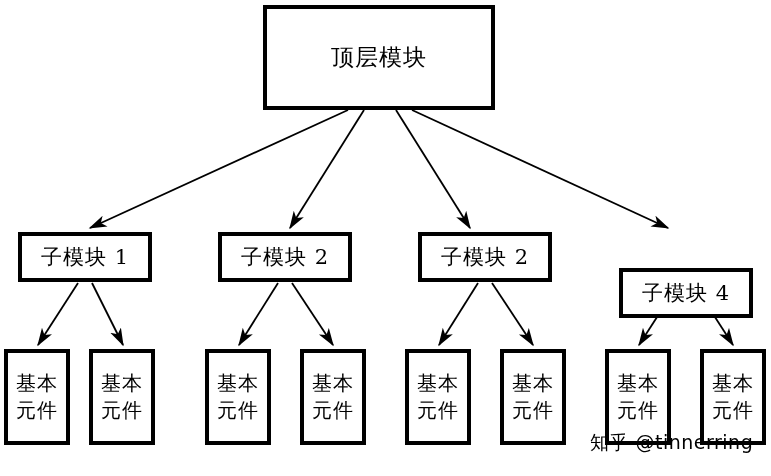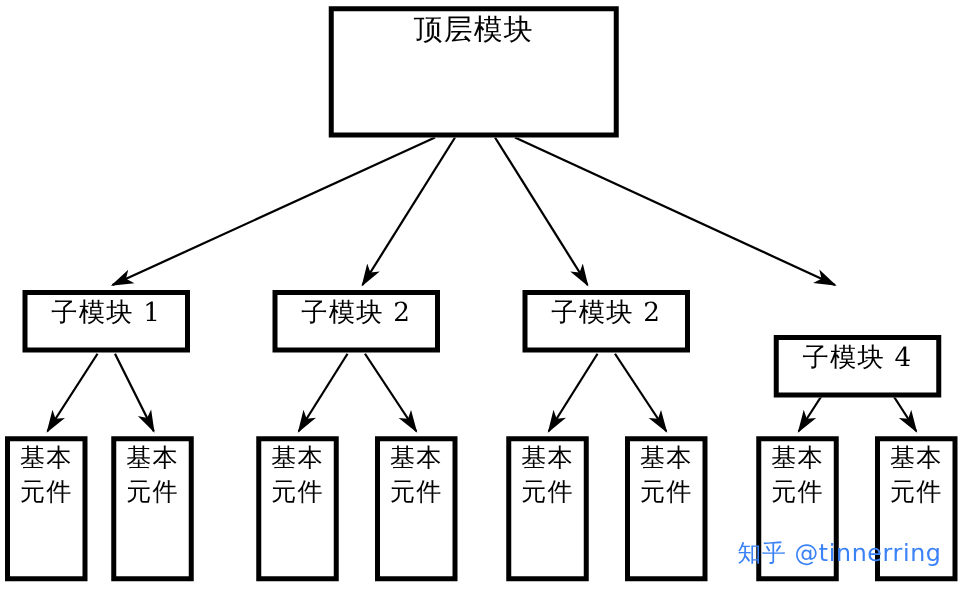--- a/index.html
+++ b/index.html
@@ -24,20 +24,21 @@
     pointer-events: none;
   }
   .node {
     position: absolute;
     box-sizing: border-box;
     background: #ffffff;
     border: 4px solid #000000;
     display: flex;
     flex-direction: column;
     align-items: center;
+    justify-content: center;
     color: #000000;
     z-index: 2;
   }
   .node .line {
     display: block;
     white-space: nowrap;
     line-height: 1.35;
     letter-spacing: 1px;
   }
   
@@ -63,21 +64,21 @@
   .node.sub-module .line {
     font-size: 21px;
   }
   #node-sub-1 { left: 18px; }
   #node-sub-2 { left: 218px; }
   #node-sub-3 { left: 418px; }
   #node-sub-4 { left: 619px; margin-top: 36px; }
   
   .node.leaf {
     width: 66px;
-    height: 116px;
+    height: 96px;
     top: 349px;
     border-width: 4px;
   }
   .node.leaf .line {
     font-size: 20px;
   }
   .node.leaf .line.second {
     margin-top: 0;
   }
   #node-leaf-1 { left: 4px; }
@@ -88,21 +89,21 @@
   #node-leaf-6 { left: 500px; }
   #node-leaf-7 { left: 605px; }
   #node-leaf-8 { left: 700px; }
   
   #watermark {
     position: absolute;
     left: 590px;
     top: 430px;
     font-family: "DejaVu Sans", "Liberation Sans", sans-serif;
     font-size: 19px;
-    color: #3b82f6;
+    color: #000000;
     white-space: nowrap;
     z-index: 3;
     letter-spacing: 0.5px;
   }
 </style>
 </head>
 <body>
 
 <div id="canvas">
 

